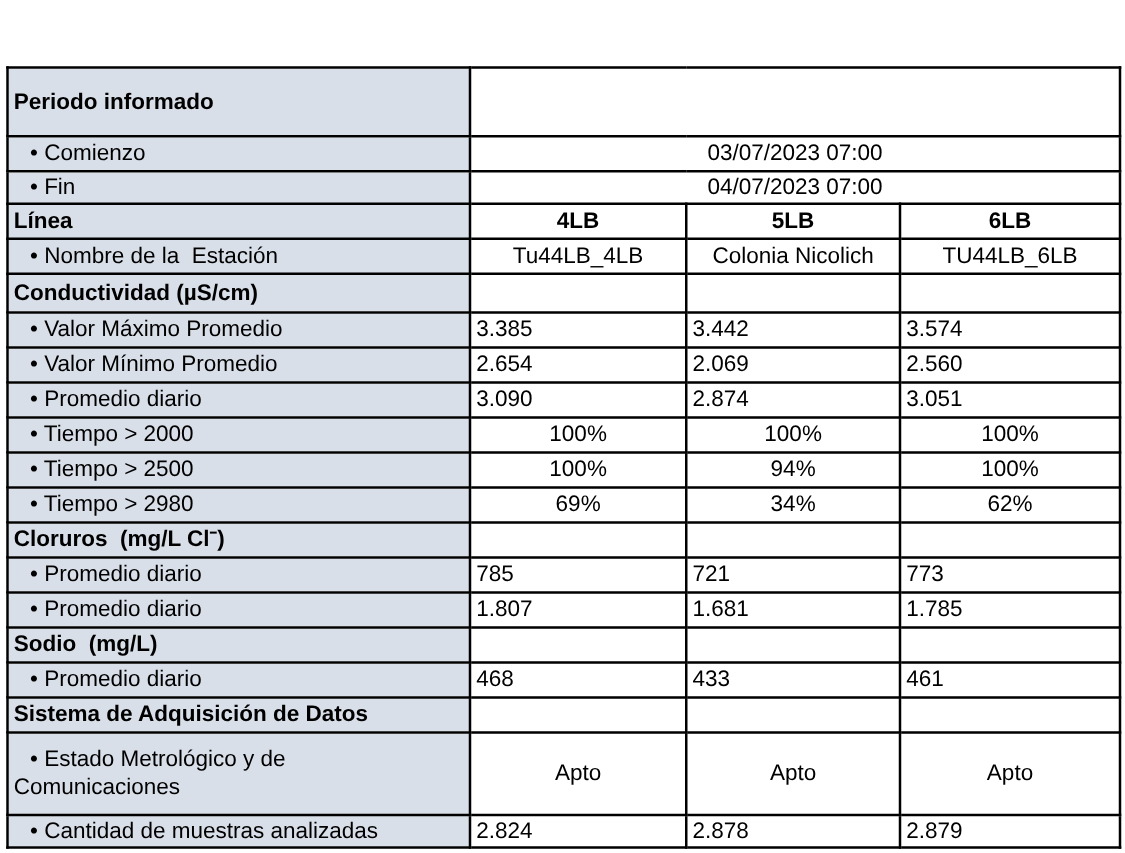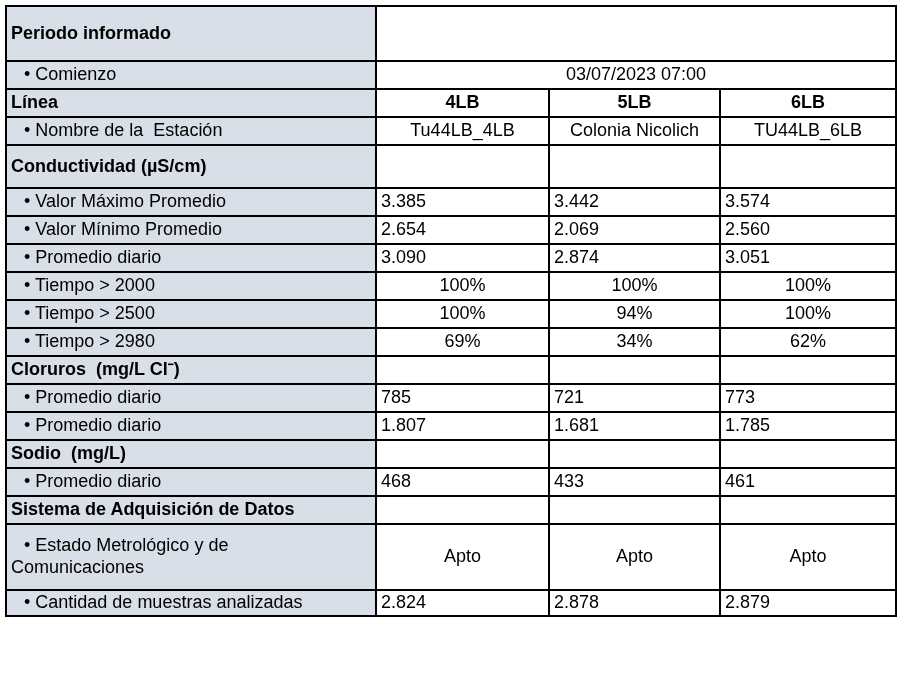--- a/index.html
+++ b/index.html
@@ -15,39 +15,40 @@
     width: 900px;
     height: 682px;
     box-sizing: border-box;
     padding: 5px;
     background: #ffffff;
   }
   table.report {
     border-collapse: collapse;
     table-layout: fixed;
     width: 890px;
+    margin-top: 48px;
   }
   table.report td {
     border: 2px solid #000000;
     box-sizing: border-box;
     font-size: 18px;
     line-height: 1.2;
     padding: 1px 4px;
     vertical-align: middle;
     overflow: hidden;
   }
   
   col.c0 { width: 370px; }
   col.c1 { width: 173px; }
   col.c2 { width: 171px; }
   col.c3 { width: 176px; }
   
   tr.r-tall  { height: 55px; }
   tr.r       { height: 28px; }
-  tr.r-med   { height: 43px; }
+  tr.r-med   { height: 31px; }
   tr.r-sm    { height: 26px; }
   tr.r-estado{ height: 66px; }
   tr.r-last  { height: 18px; }
   
   td.lbl {
     background: #d9dfe8;
     text-align: left;
     white-space: pre-wrap;
     padding-left: 8px;
   }
@@ -78,20 +79,24 @@
         <tr class="r-tall">
       <td class="lbl sec">Periodo informado</td>
       <td class="val" colspan="3"></td>
     </tr>
 
     <tr class="r">
       <td class="lbl sub">• Comienzo</td>
       <td class="val ctr" colspan="3">03/07/2023 07:00</td>
     </tr>
 
+    <tr class="r-sm">
+      <td class="lbl sub">• Fin</td>
+      <td class="val ctr" colspan="3">04/07/2023 07:00</td>
+    </tr>
 
     <tr class="r">
       <td class="lbl sec">Línea</td>
       <td class="val ctr bold">4LB</td>
       <td class="val ctr bold">5LB</td>
       <td class="val ctr bold">6LB</td>
     </tr>
 
     <tr class="r">
       <td class="lbl sub">• Nombre de la  Estación</td>

